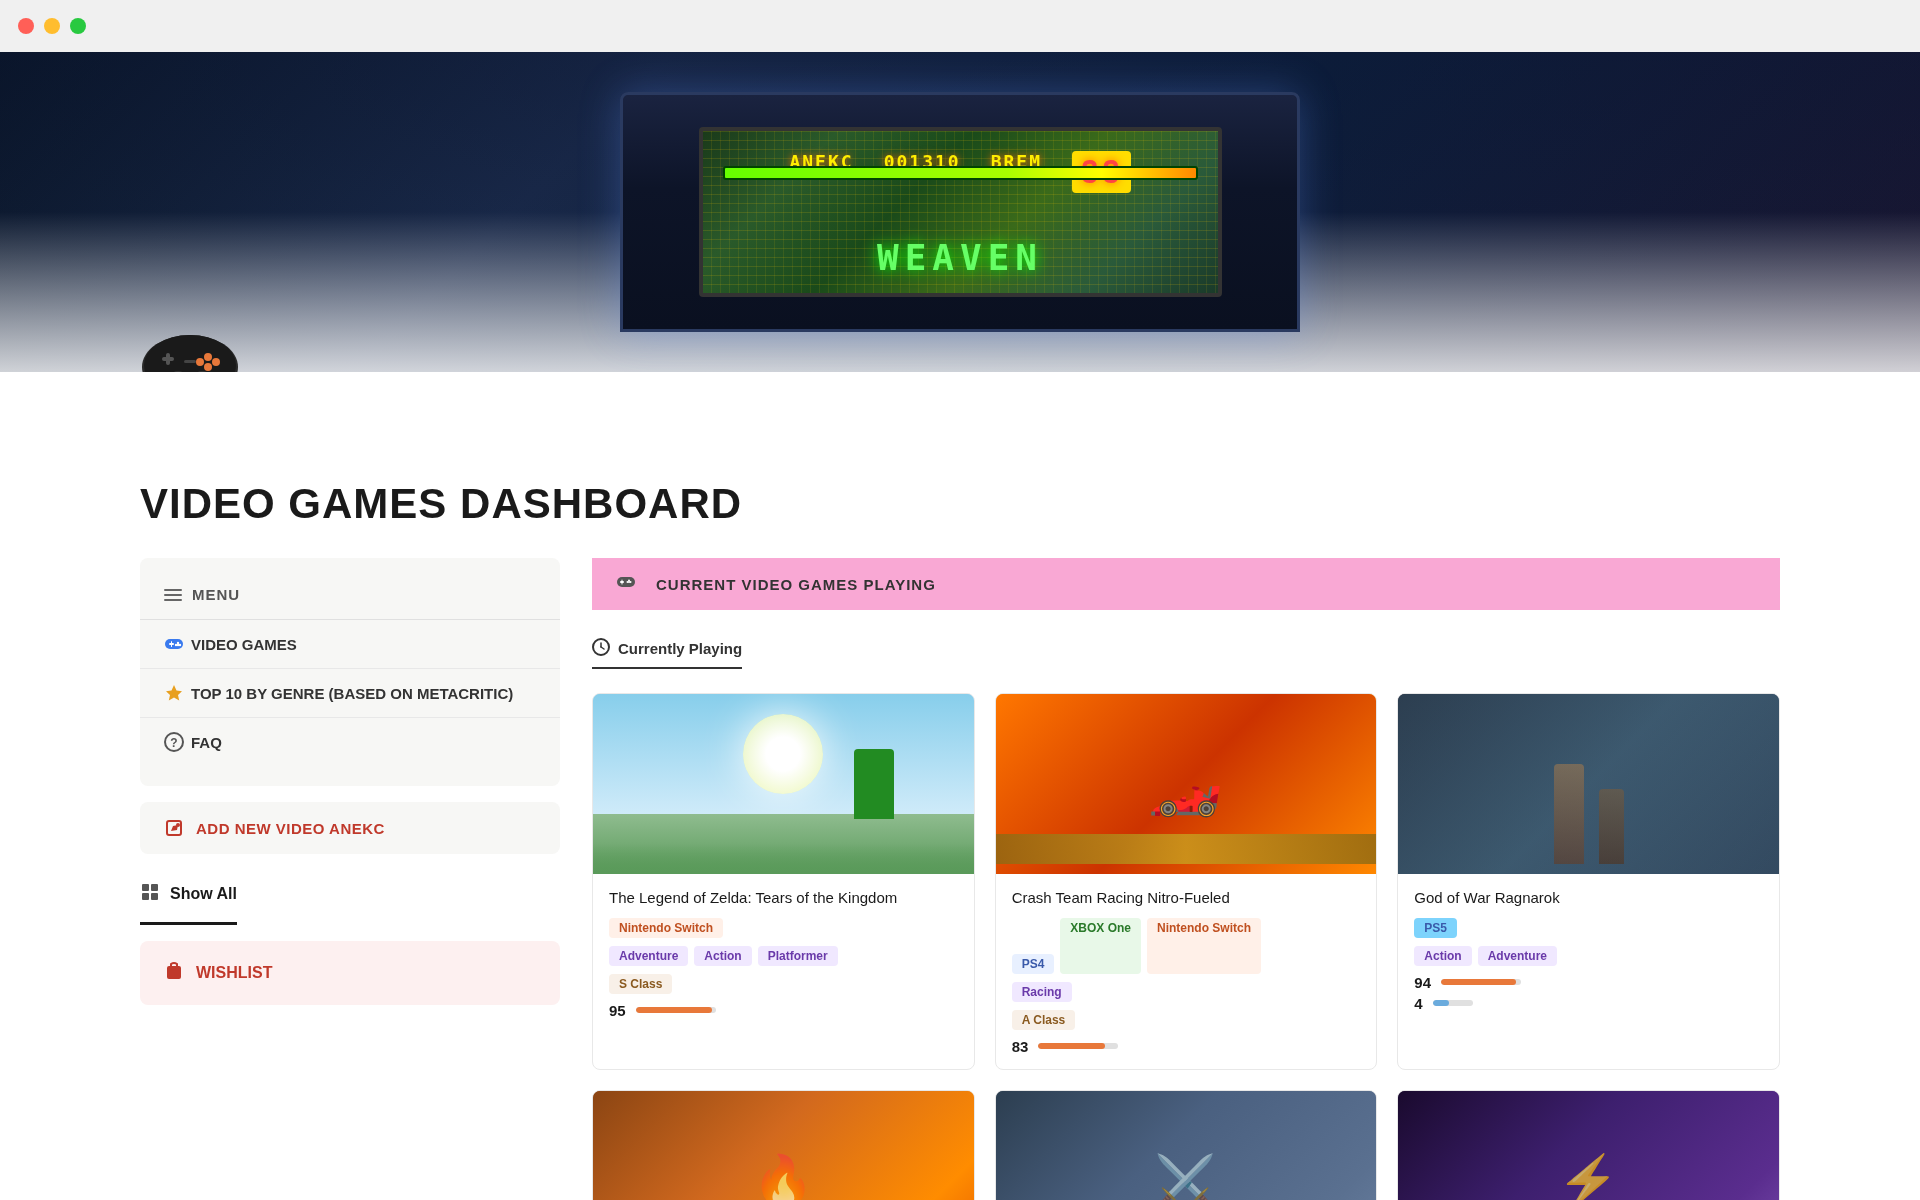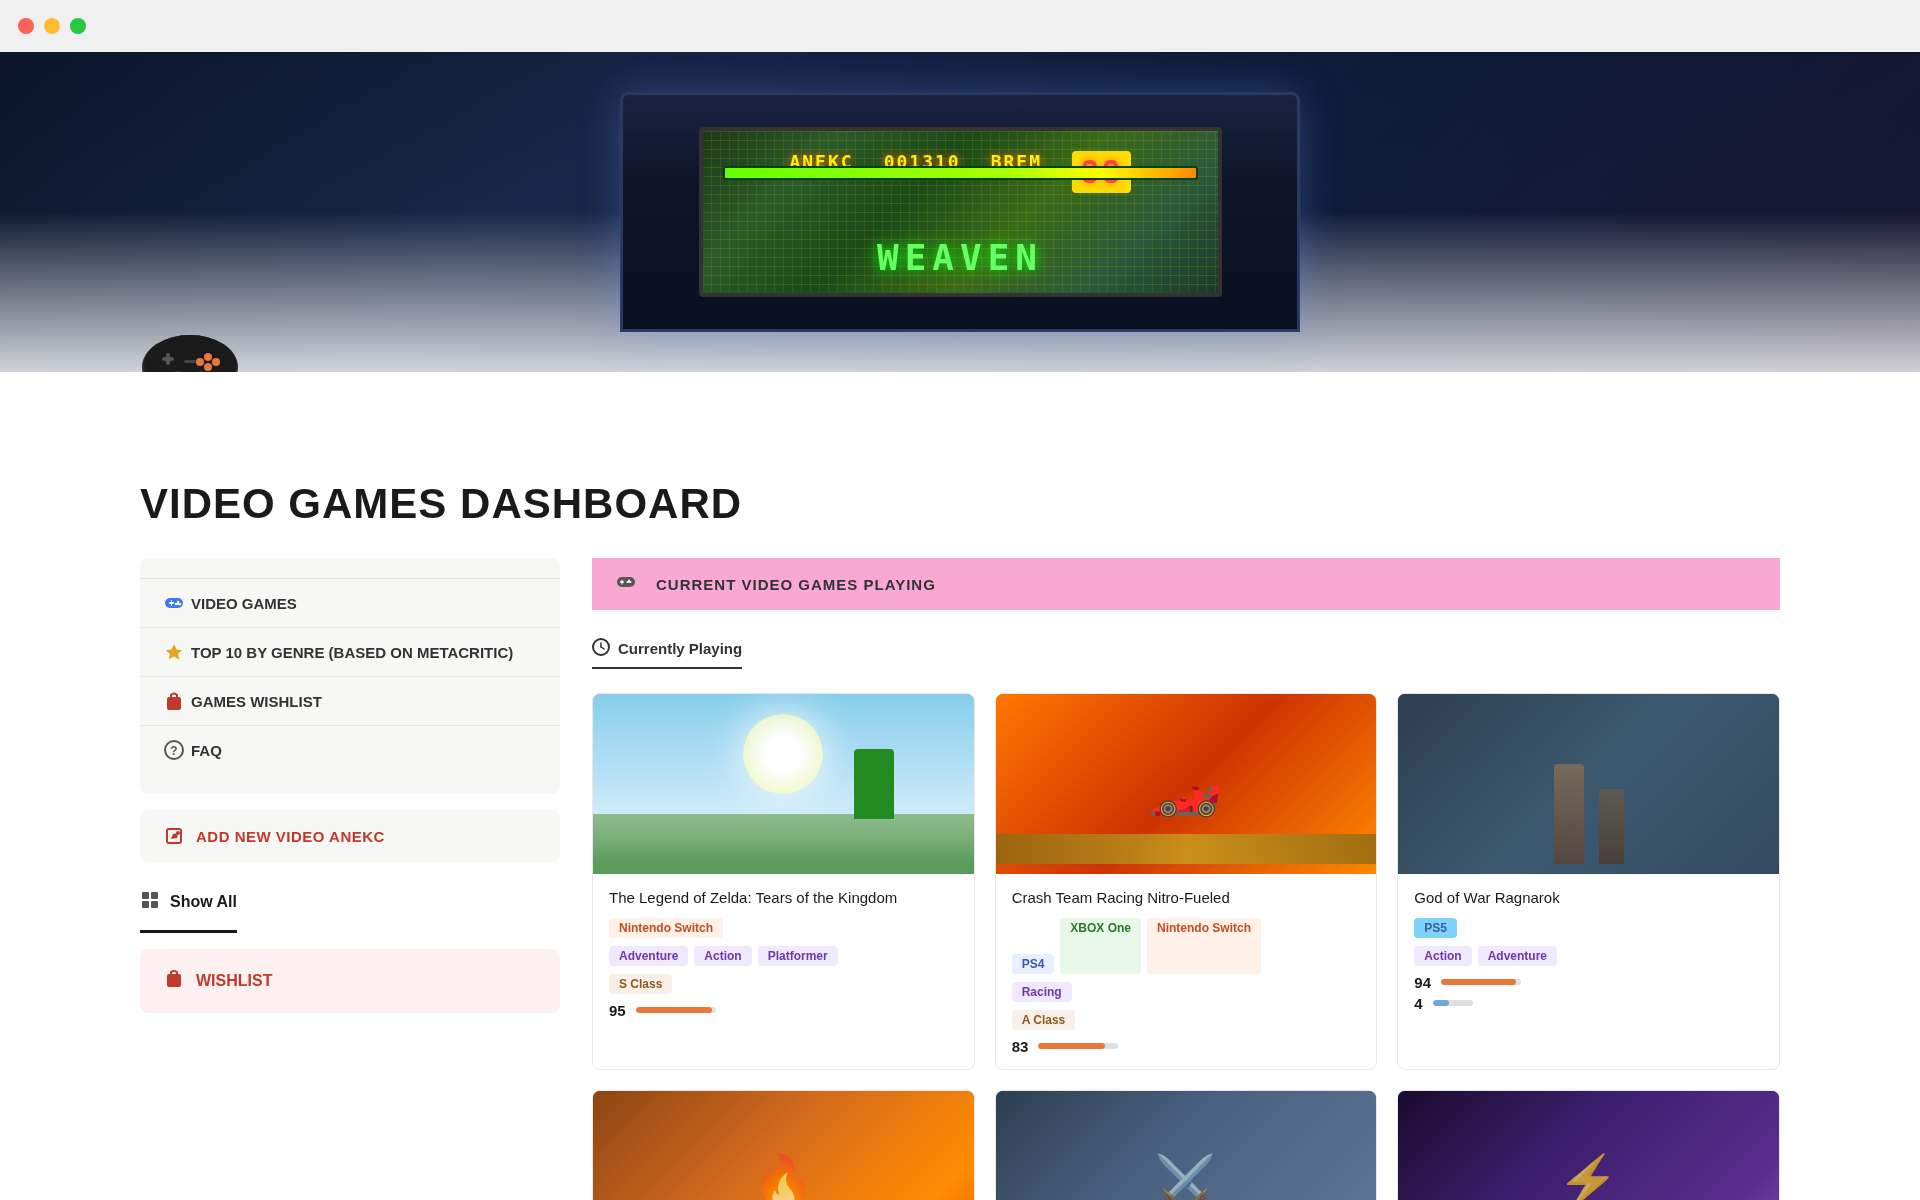--- a/index.html
+++ b/index.html
@@ -370,20 +370,28 @@
 </div>
 
 <div class="page-content">
   <h1 class="page-title">VIDEO GAMES DASHBOARD</h1>
 
   <div class="main-layout">
 
     <div class="sidebar">
       <div class="sidebar-menu-box">
 
+        <div class="menu-header">
+          <div class="menu-lines">
+            <div class="menu-line"></div>
+            <div class="menu-line"></div>
+            <div class="menu-line"></div>
+          </div>
+          <span>MENU</span>
+        </div>
         <div class="menu-divider"></div>
 
         <div class="menu-item">
           <div class="menu-icon">
             <svg width="20" height="16" viewBox="0 0 20 16" fill="none">
               <rect x="1" y="3" width="18" height="10" rx="5" fill="#3a7aee"></rect>
               <rect x="5" y="7" width="5" height="2" rx="1" fill="white"></rect>
               <rect x="7" y="5" width="1" height="6" rx="0.5" fill="white"></rect>
               <circle cx="14" cy="7" r="1.2" fill="white"></circle>
               <circle cx="12" cy="9" r="1.2" fill="white"></circle>
@@ -396,29 +404,20 @@
 
         <div class="menu-item">
           <div class="menu-icon">
             <svg width="20" height="20" viewBox="0 0 20 20">
               <polygon points="10,2 12.5,7.5 18,8.2 14,12 15.2,17.5 10,14.5 4.8,17.5 6,12 2,8.2 7.5,7.5" fill="#e8a020"></polygon>
             </svg>
           </div>
           <span>TOP 10 BY GENRE (BASED ON METACRITIC)</span>
         </div>
 
-        <div class="menu-item">
-          <div class="menu-icon">
-            <svg width="18" height="20" viewBox="0 0 18 20">
-              <rect x="2" y="6" width="14" height="13" rx="2" fill="#c0392b"></rect>
-              <path d="M6 6 V4 Q9 1 12 4 V6" fill="none" stroke="#c0392b" stroke-width="2"></path>
-            </svg>
-          </div>
-          <span>GAMES WISHLIST</span>
-        </div>
 
         <div class="menu-item">
           <div class="menu-icon">
             <svg width="20" height="20" viewBox="0 0 20 20">
               <circle cx="10" cy="10" r="9" fill="none" stroke="#555" stroke-width="2"></circle>
               <text x="10" y="15" text-anchor="middle" font-size="12" font-weight="bold" fill="#555">?</text>
             </svg>
           </div>
           <span>FAQ</span>
         </div>

